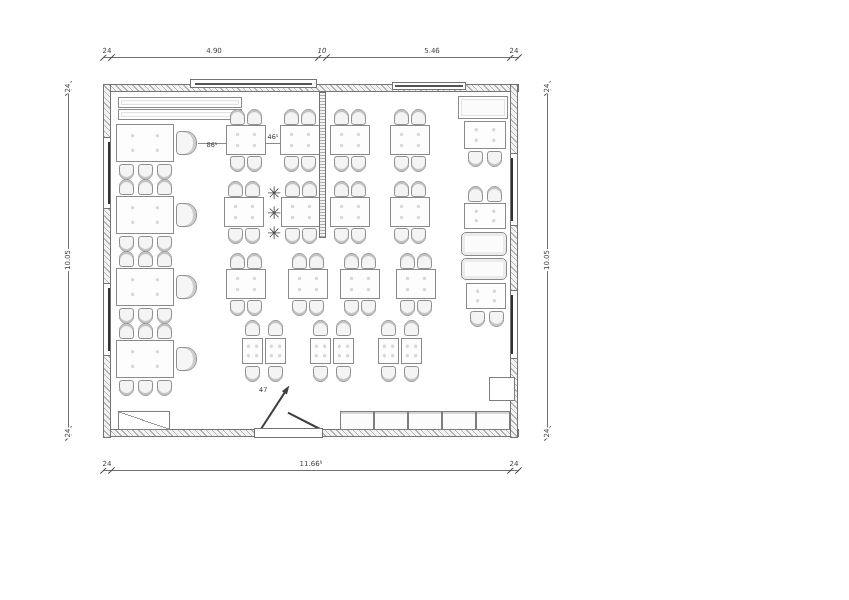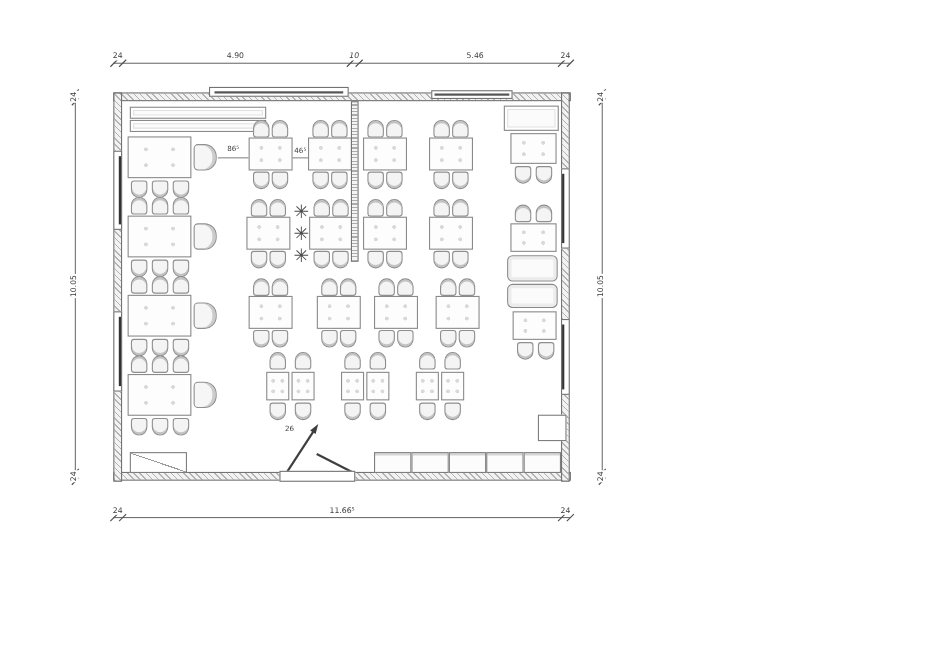--- a/index.html
+++ b/index.html
@@ -224,17 +224,17 @@
     <span class="dim-label vert" style="left: 68px; top: 433px;">24</span>
     <div class="dim-line" style="left: 547px; top: 84px; width: 1px; height: 353px;"></div>
     <div class="tick" style="left: 543px; top: 84px;"></div>
     <div class="tick" style="left: 543px; top: 92px;"></div>
     <div class="tick" style="left: 543px; top: 429px;"></div>
     <div class="tick" style="left: 543px; top: 437px;"></div>
     <span class="dim-label vert" style="left: 547px; top: 88px;">24</span>
     <span class="dim-label vert" style="left: 547px; top: 260px;">10.05</span>
     <span class="dim-label vert" style="left: 547px; top: 433px;">24</span>
     <div class="gap-line" style="left: 198px; top: 143px; width: 28px;"></div>
-    <span class="small-label" style="left: 212px; top: 132px; transform: translateX(-50%);">86⁵</span>
+    <span class="small-label" style="left: 212px; top: 142px; transform: translateX(-50%);">86⁵</span>
     <div class="gap-line" style="left: 266px; top: 143px; width: 14px;"></div>
     <span class="small-label" style="left: 273px; top: 134px; transform: translateX(-50%);">46⁵</span>
-    <span class="small-label" style="left: 259px; top: 387px;">26</span>
+    <span class="small-label" style="left: 259px; top: 387px;">47</span>
   </div>
 
 </body></html>

